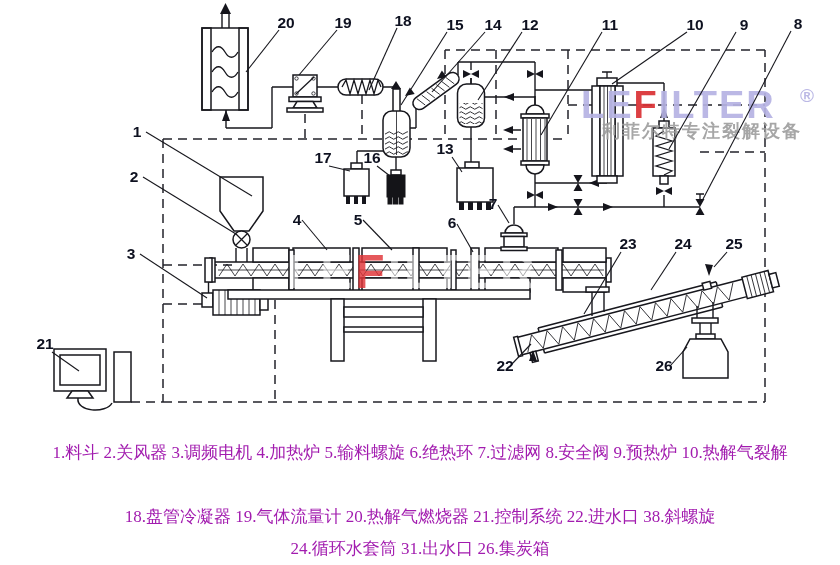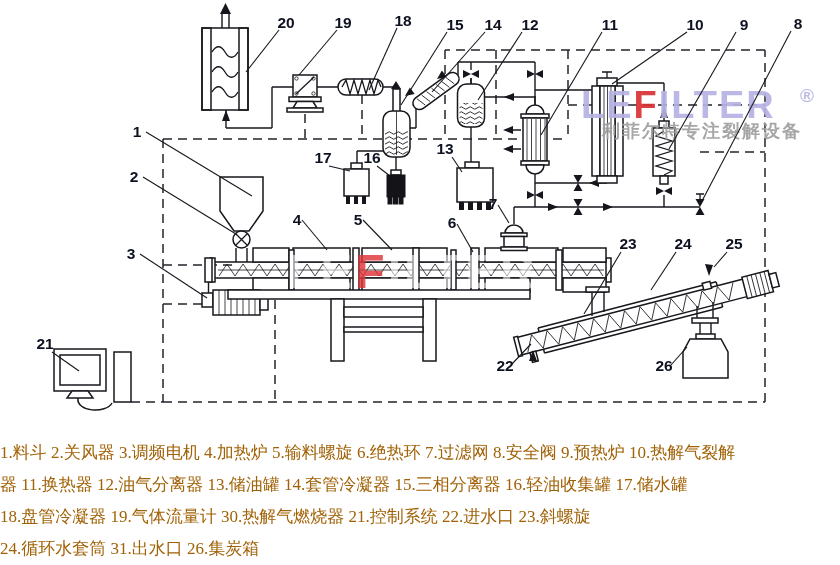--- a/index.html
+++ b/index.html
@@ -20,23 +20,23 @@
   
   .wm-brand{font:bold 38px "Liberation Sans",sans-serif;letter-spacing:2px;}
   .wm-blue{fill:#b6b3e3;opacity:.92;}
   .wm-red{fill:#da3034;opacity:.92;}
   .wm-reg{font:bold 19px "Liberation Sans",sans-serif;fill:#b6b3e3;opacity:.92;}
   .wm-tag{font:bold 18px "Liberation Serif",serif;fill:#9d9d9d;opacity:.9;letter-spacing:2px;}
   .wm-mid{font:bold 48px "Liberation Sans",sans-serif;letter-spacing:3px;}
   .wm-mid-l{fill:#ffffff;opacity:.55;}
   .wm-mid-f{fill:#e03438;opacity:.82;}
   
-  .legend{position:absolute;left:0;width:840px;
+  .legend{position:absolute;left:0;width:840px;text-align:center;
           font-family:"Liberation Serif","DejaVu Serif",serif;
-          font-size:17px;color:#a16207;white-space:nowrap;}
+          font-size:17px;color:#a21caf;white-space:nowrap;}
 </style>
 </head>
 <body>
 
 <div class="stage">
 <svg id="schematic" width="840" height="430" viewBox="0 0 840 430">
   <defs>
     <pattern id="hatch" width="5.5" height="5.5" patternUnits="userSpaceOnUse" patternTransform="rotate(45)">
       <line x1="0" y1="0" x2="0" y2="5.5" stroke="#15151a" stroke-width="1.7"></line>
     </pattern>
@@ -390,16 +390,15 @@
         <line x1="676" y1="252" x2="651" y2="290" class="leader"></line>
         <text x="683" y="249" text-anchor="middle" class="numlabel">24</text>
         <line x1="727" y1="252" x2="714" y2="267" class="leader"></line>
         <text x="734" y="249" text-anchor="middle" class="numlabel">25</text>
         <line x1="671" y1="365" x2="687" y2="347" class="leader"></line>
         <text x="664" y="371" text-anchor="middle" class="numlabel">26</text>
       </g>
 </svg>
 
   <div class="legend" style="top:441px">1.料斗 2.关风器 3.调频电机 4.加热炉 5.输料螺旋 6.绝热环 7.过滤网 8.安全阀 9.预热炉 10.热解气裂解</div>
-  <div class="legend" style="top:473px">器 11.换热器 12.油气分离器 13.储油罐 14.套管冷凝器 15.三相分离器 16.轻油收集罐 17.储水罐</div>
-  <div class="legend" style="top:505px">18.盘管冷凝器 19.气体流量计 30.热解气燃烧器 21.控制系统 22.进水口 23.斜螺旋</div>
+  <div class="legend" style="top:505px">18.盘管冷凝器 19.气体流量计 20.热解气燃烧器 21.控制系统 22.进水口 38.斜螺旋</div>
   <div class="legend" style="top:537px">24.循环水套筒 31.出水口 26.集炭箱</div>
 </div>
 
 </body></html>

